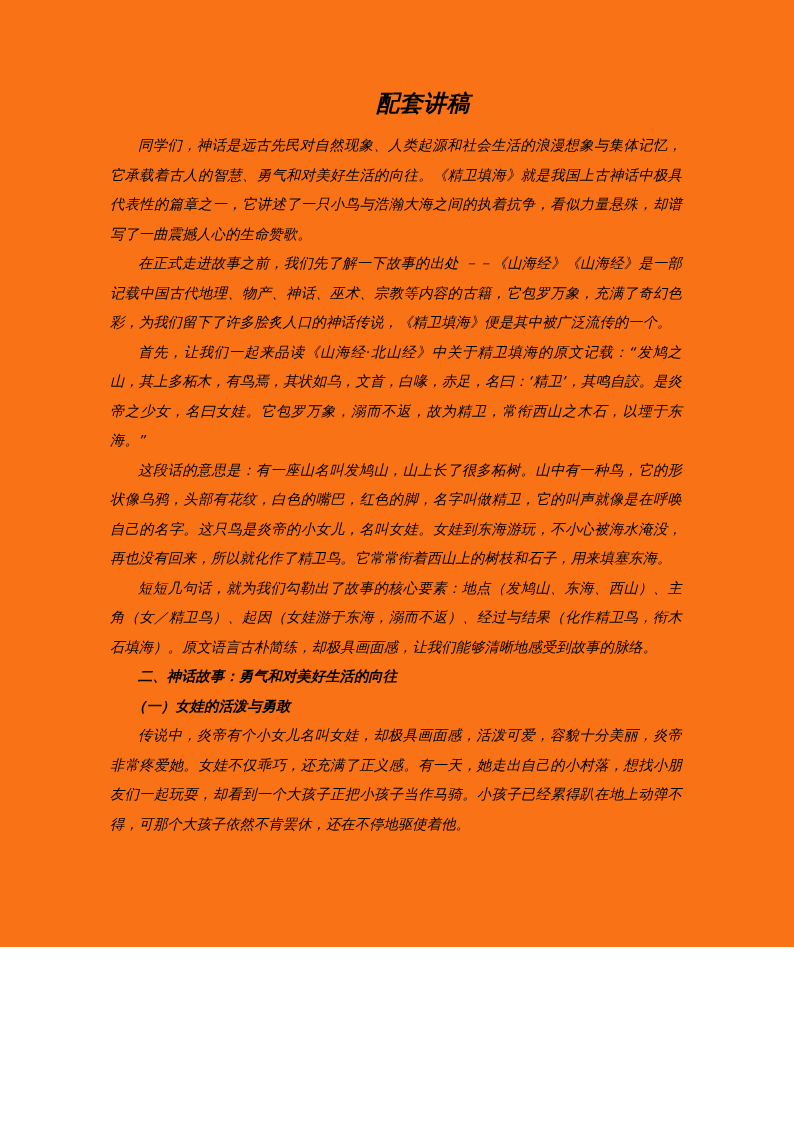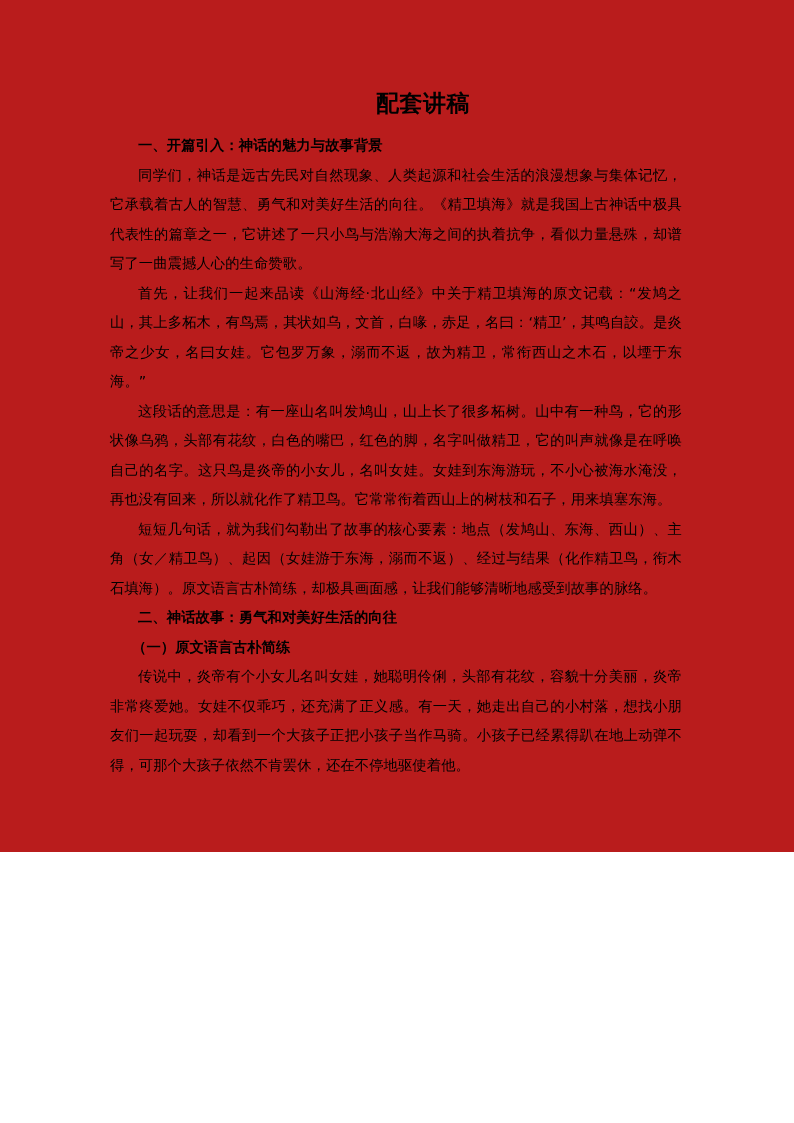--- a/index.html
+++ b/index.html
@@ -6,24 +6,25 @@
     margin: 0;
     padding: 0;
     background: #ffffff;
   }
   body {
     font-family: "DejaVu Sans", "Liberation Sans", sans-serif;
   }
   .page {
     position: relative;
     width: 794px;
-    height: 852px;
-    background: #b91c1c;
+    height: 947px;
+    background: #f97316;
     overflow: hidden;
     box-sizing: border-box;
+    font-style: italic;
   }
   .content {
     position: absolute;
     left: 110px;
     top: 88px;
     width: 572px;
   }
   .doc-title {
     font-family: "DejaVu Sans", "Liberation Sans", sans-serif;
     font-weight: bold;
@@ -72,31 +73,31 @@
 </style>
 </head>
 <body>
 
 <div class="page">
   <div class="content">
 
     <h1 class="doc-title">配套讲稿</h1>
 
 
-    <p class="heading">一、开篇引入：神话的魅力与故事背景</p>
 
     <p class="para">同学们，神话是远古先民对自然现象、人类起源和社会生活的浪漫想象与集体记忆，它承载着古人的智慧、勇气和对美好生活的向往。《精卫填海》就是我国上古神话中极具代表性的篇章之一，它讲述了一只小鸟与浩瀚大海之间的执着抗争，看似力量悬殊，却谱写了一曲震撼人心的生命赞歌。</p>
 
+    <p class="para">在正式走进故事之前，我们先了解一下故事的出处 －－《山海经》《山海经》是一部记载中国古代地理、物产、神话、巫术、宗教等内容的古籍，它包罗万象，充满了奇幻色彩，为我们留下了许多脍炙人口的神话传说，《精卫填海》便是其中被广泛流传的一个。</p>
 
     <p class="para">首先，让我们一起来品读《山海经·北山经》中关于精卫填海的原文记载：“发鸠之山，其上多柘木，有鸟焉，其状如乌，文首，白喙，赤足，名曰：‘精卫’，其鸣自詨。是炎帝之少女，名曰女娃。它包罗万象，溺而不返，故为精卫，常衔西山之木石，以堙于东海。”</p>
 
     <p class="para">这段话的意思是：有一座山名叫发鸠山，山上长了很多柘树。山中有一种鸟，它的形状像乌鸦，头部有花纹，白色的嘴巴，红色的脚，名字叫做精卫，它的叫声就像是在呼唤自己的名字。这只鸟是炎帝的小女儿，名叫女娃。女娃到东海游玩，不小心被海水淹没，再也没有回来，所以就化作了精卫鸟。它常常衔着西山上的树枝和石子，用来填塞东海。</p>
 
     <p class="para">短短几句话，就为我们勾勒出了故事的核心要素：地点（发鸠山、东海、西山）、主角（女／精卫鸟）、起因（女娃游于东海，溺而不返）、经过与结果（化作精卫鸟，衔木石填海）。原文语言古朴简练，却极具画面感，让我们能够清晰地感受到故事的脉络。</p>
 
     <p class="heading">二、神话故事：勇气和对美好生活的向往</p>
 
-    <p class="subheading">（一）原文语言古朴简练</p>
+    <p class="subheading">（一）女娃的活泼与勇敢</p>
 
-    <p class="para">传说中，炎帝有个小女儿名叫女娃，她聪明伶俐，头部有花纹，容貌十分美丽，炎帝非常疼爱她。女娃不仅乖巧，还充满了正义感。有一天，她走出自己的小村落，想找小朋友们一起玩耍，却看到一个大孩子正把小孩子当作马骑。小孩子已经累得趴在地上动弹不得，可那个大孩子依然不肯罢休，还在不停地驱使着他。</p>
+    <p class="para">传说中，炎帝有个小女儿名叫女娃，却极具画面感，活泼可爱，容貌十分美丽，炎帝非常疼爱她。女娃不仅乖巧，还充满了正义感。有一天，她走出自己的小村落，想找小朋友们一起玩耍，却看到一个大孩子正把小孩子当作马骑。小孩子已经累得趴在地上动弹不得，可那个大孩子依然不肯罢休，还在不停地驱使着他。</p>
 
   </div>
 </div>
 
 </body></html>

